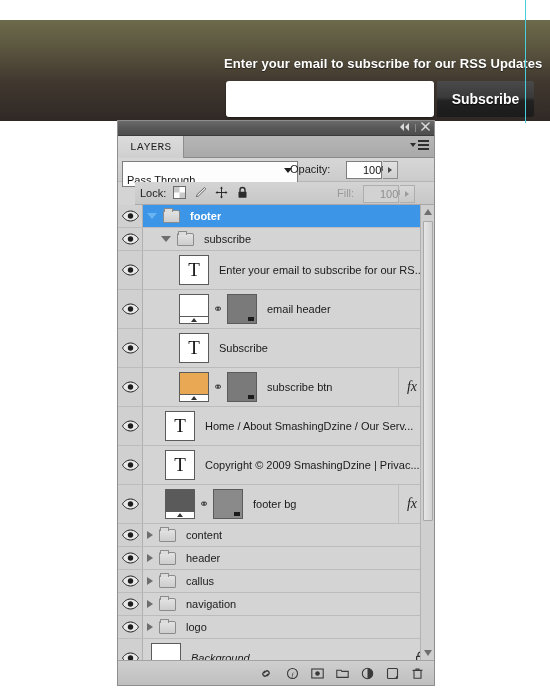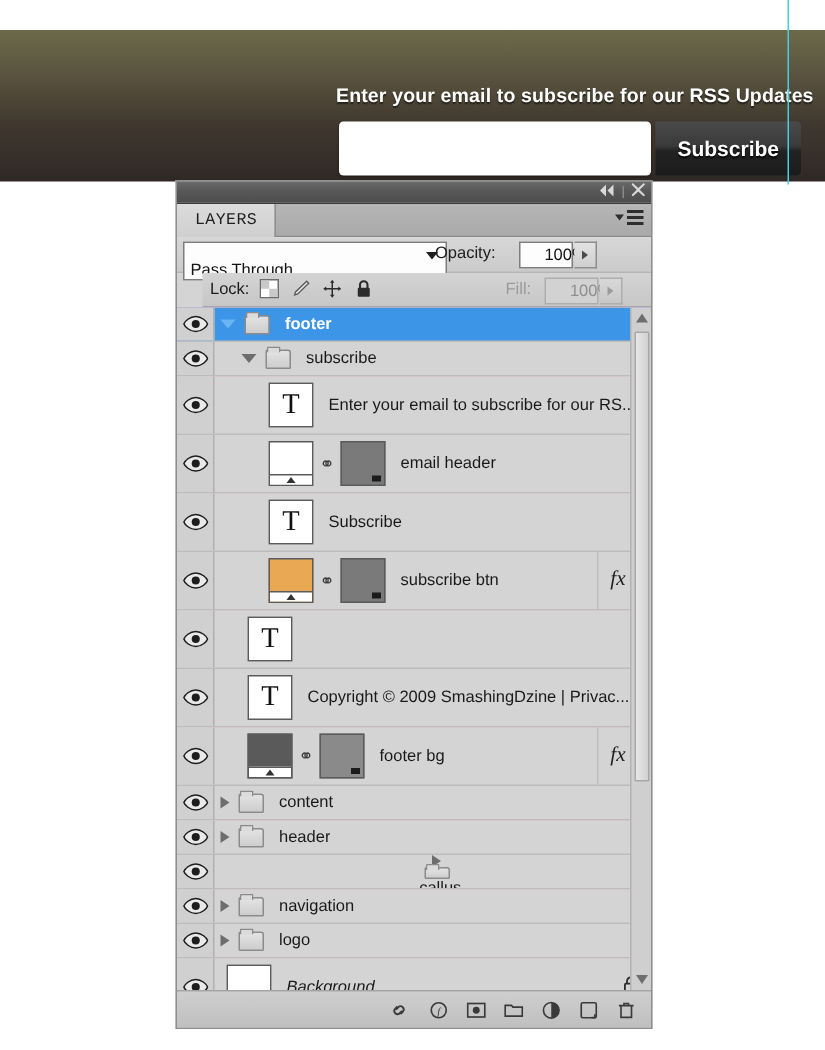--- a/index.html
+++ b/index.html
@@ -139,21 +139,21 @@
   .lock-icons { position: absolute; left: 38px; top: 4px; display: flex; align-items: center; gap: 8px; }
   .lk { width: 13px; height: 13px; display: block; }
   .fill-label { position: absolute; left: 202px; top: 5px; font-size: 11px; color: #9a9a9a; }
   .num-box.disabled { background: #d2d2d2; border-color: #aeaeae; color: #8f8f8f; }
   .num-stepper.disabled { background: linear-gradient(to bottom,#d8d8d8,#c8c8c8); border-color: #aeaeae; }
   .num-stepper.disabled .stepper-tri { border-left-color: #9b9b9b; }
 
   
   .layers-list {
     position: relative; width: 100%; height: 455px;
-    background: #f9a8d4; overflow: hidden;
+    background: #0369a1; overflow: hidden;
   }
   .layer-row {
     position: relative; display: flex; align-items: center;
     height: 23px; border-bottom: 1px solid #bcbcbc;
     background: #d4d4d4;
   }
   .layer-row.h39 { height: 39px; }
   .layer-row.selected { background: #3d95e8; }
   .layer-row.selected .layer-name { color: #ffffff; font-weight: bold; }
 
@@ -462,20 +462,21 @@
         </div>
         <div class="layer-row h39">
           <div class="eye-cell">
             <svg width="17" height="12" viewBox="0 0 17 12" class="eye">
               <path d="M8.5,1 C12.5,1 15.8,4.2 16.4,6 C15.8,7.8 12.5,11 8.5,11 C4.5,11 1.2,7.8 0.6,6 C1.2,4.2 4.5,1 8.5,1 Z" fill="#e9e9e9" stroke="#1d1d1d" stroke-width="1"></path>
               <circle cx="8.5" cy="6" r="2.7" fill="#1d1d1d"></circle>
             </svg>
           </div>
           <div class="row-body" style="padding-left: 14px;">
             <span class="thumb tletter">T</span>
+            <span class="layer-name">Home  /  About SmashingDzine  /  Our Serv...</span>
           </div>
         </div>
         <div class="layer-row h39">
           <div class="eye-cell">
             <svg width="17" height="12" viewBox="0 0 17 12" class="eye">
               <path d="M8.5,1 C12.5,1 15.8,4.2 16.4,6 C15.8,7.8 12.5,11 8.5,11 C4.5,11 1.2,7.8 0.6,6 C1.2,4.2 4.5,1 8.5,1 Z" fill="#e9e9e9" stroke="#1d1d1d" stroke-width="1"></path>
               <circle cx="8.5" cy="6" r="2.7" fill="#1d1d1d"></circle>
             </svg>
           </div>
           <div class="row-body" style="padding-left: 14px;">
@@ -532,21 +533,21 @@
             <span class="layer-name">header</span>
           </div>
         </div>
         <div class="layer-row">
           <div class="eye-cell">
             <svg width="17" height="12" viewBox="0 0 17 12" class="eye">
               <path d="M8.5,1 C12.5,1 15.8,4.2 16.4,6 C15.8,7.8 12.5,11 8.5,11 C4.5,11 1.2,7.8 0.6,6 C1.2,4.2 4.5,1 8.5,1 Z" fill="#e9e9e9" stroke="#1d1d1d" stroke-width="1"></path>
               <circle cx="8.5" cy="6" r="2.7" fill="#1d1d1d"></circle>
             </svg>
           </div>
-          <div class="row-body" style="padding-left: 0px; flex-direction: column;">
+          <div class="row-body" style="padding-left: 0px;">
             <span class="disclosure"></span>
             <span class="folder"></span>
             <span class="layer-name">callus</span>
           </div>
         </div>
         <div class="layer-row">
           <div class="eye-cell">
             <svg width="17" height="12" viewBox="0 0 17 12" class="eye">
               <path d="M8.5,1 C12.5,1 15.8,4.2 16.4,6 C15.8,7.8 12.5,11 8.5,11 C4.5,11 1.2,7.8 0.6,6 C1.2,4.2 4.5,1 8.5,1 Z" fill="#e9e9e9" stroke="#1d1d1d" stroke-width="1"></path>
               <circle cx="8.5" cy="6" r="2.7" fill="#1d1d1d"></circle>

